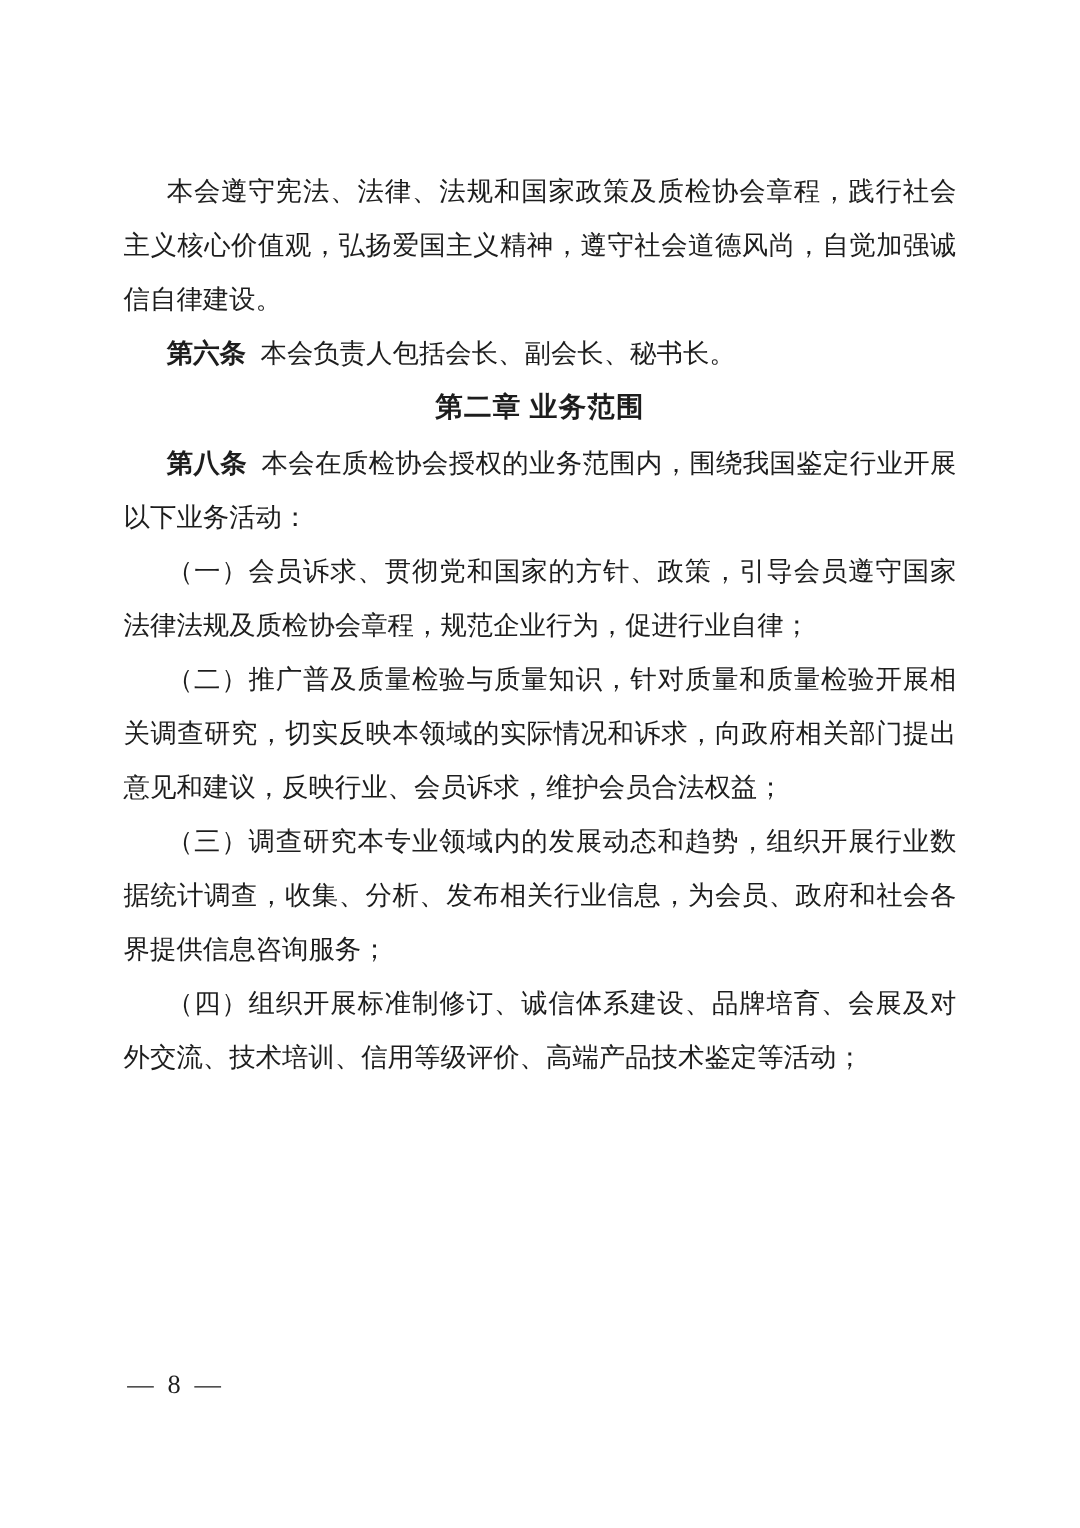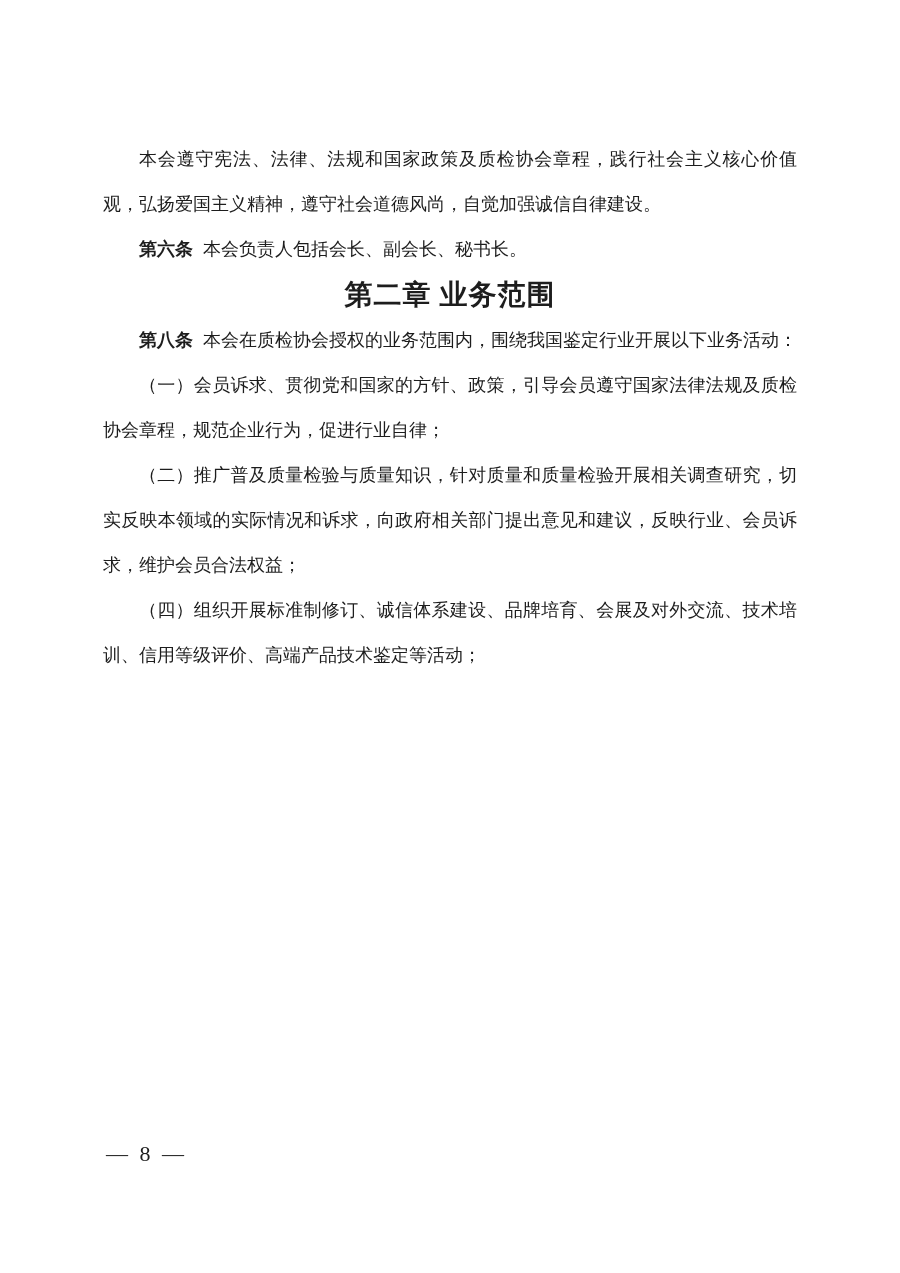--- a/index.html
+++ b/index.html
@@ -17,35 +17,35 @@
     color: #1d1d1d;
   }
   .body-text {
     position: absolute;
     left: 103px;
     top: 137px;
     width: 694px;
   }
   .para {
     margin: 0;
-    font-size: 18px;
+    font-size: 22px;
     line-height: 45px;
     text-align: justify;
     text-justify: inter-character;
     text-indent: 36px;
   }
   .art {
     font-weight: bold;
   }
   .art:not(:empty) {
     margin-right: 0.55em;
   }
   .chapter {
     margin: 0;
-    font-size: 28px;
+    font-size: 23px;
     line-height: 46px;
     font-weight: bold;
     text-align: center;
     text-indent: 0;
     letter-spacing: 1px;
   }
   .footer {
     position: absolute;
     left: 106px;
     top: 1139px;
@@ -69,19 +69,20 @@
 
 
     <h2 class="chapter">第二章 业务范围</h2>
 
     <p class="para"><b class="art">第八条</b><span>本会在质检协会授权的业务范围内，围绕我国鉴定行业开展以下业务活动：</span></p>
 
     <p class="para"><b class="art"></b><span>（一）会员诉求、贯彻党和国家的方针、政策，引导会员遵守国家法律法规及质检协会章程，规范企业行为，促进行业自律；</span></p>
 
     <p class="para"><b class="art"></b><span>（二）推广普及质量检验与质量知识，针对质量和质量检验开展相关调查研究，切实反映本领域的实际情况和诉求，向政府相关部门提出意见和建议，反映行业、会员诉求，维护会员合法权益；</span></p>
 
+    <p class="para"><b class="art"></b><span>（三）调查研究本专业领域内的发展动态和趋势，组织开展行业数据统计调查，收集、分析、发布相关行业信息，为会员、政府和社会各界提供信息咨询服务；</span></p>
 
     <p class="para"><b class="art"></b><span>（四）组织开展标准制修订、诚信体系建设、品牌培育、会展及对外交流、技术培训、信用等级评价、高端产品技术鉴定等活动；</span></p>
 
   </div>
 
   <div class="footer">— 8 —</div>
 </div>
 
 </body></html>

